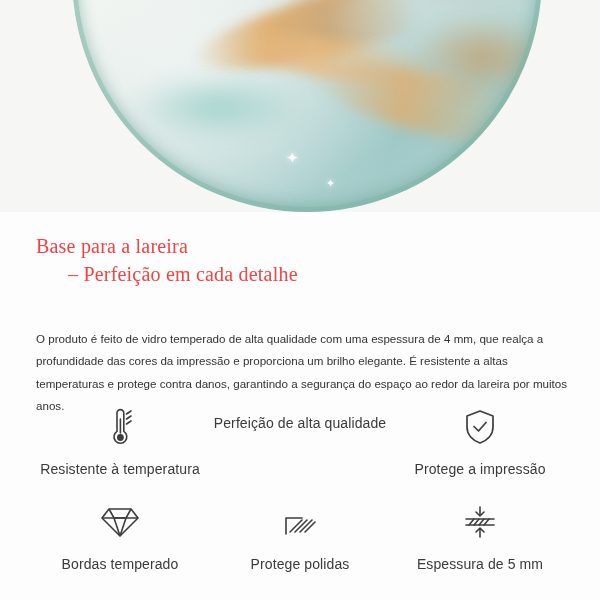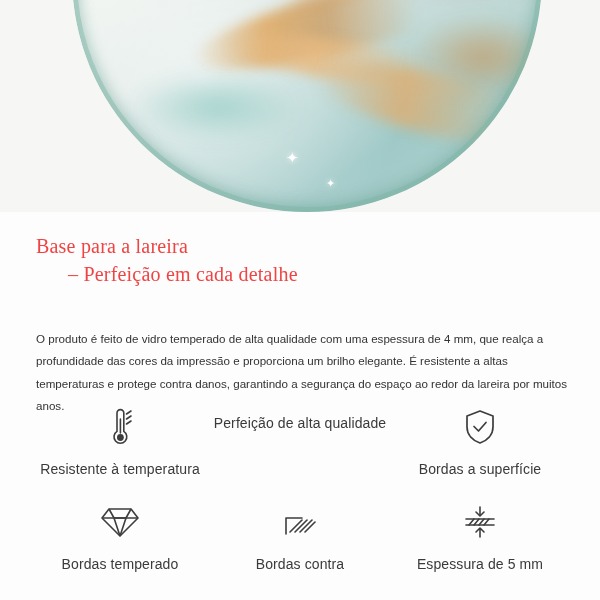--- a/index.html
+++ b/index.html
@@ -230,21 +230,21 @@
       <div class="caption">Perfeição de alta qualidade</div>
     </div>
 
     <div class="feature">
       <div class="glyph">
         <svg width="34" height="38" viewBox="0 0 34 38" fill="none" stroke="#3d3d3d" stroke-width="1.7" stroke-linecap="round" stroke-linejoin="round">
           <path d="M17 3 L30 8 V19 C30 27 24 32.5 17 35 C10 32.5 4 27 4 19 V8 Z"></path>
           <polyline points="11,18.5 15.5,23 23,14.5"></polyline>
         </svg>
       </div>
-      <div class="caption">Bordas a superfície</div>
+      <div class="caption">Protege a impressão</div>
     </div>
 
     <div class="feature">
       <div class="glyph">
         <svg width="38" height="34" viewBox="0 0 38 34" fill="none" stroke="#3d3d3d" stroke-width="1.6" stroke-linejoin="round">
           <path d="M8 4 H30 L37 13 L19 31 L1 13 Z"></path>
           <path d="M1 13 H37"></path>
           <path d="M8 4 L13 13 L19 31"></path>
           <path d="M30 4 L25 13 L19 31"></path>
           <path d="M13 13 H25"></path>
@@ -256,21 +256,21 @@
     <div class="feature">
       <div class="glyph">
         <svg width="36" height="32" viewBox="0 0 36 32" fill="none" stroke="#3d3d3d" stroke-width="1.6" stroke-linecap="round" stroke-linejoin="round">
           <path d="M4 28 L4 12 L20 12"></path>
           <line x1="8" y1="26" x2="20" y2="14"></line>
           <line x1="13" y1="26" x2="25" y2="14"></line>
           <line x1="18" y1="26" x2="30" y2="14"></line>
           <line x1="23" y1="26" x2="33" y2="16"></line>
         </svg>
       </div>
-      <div class="caption">Bordas contra</div>
+      <div class="caption">Protege polidas</div>
     </div>
 
     <div class="feature">
       <div class="glyph">
         <svg width="40" height="34" viewBox="0 0 40 34" fill="none" stroke="#3d3d3d" stroke-width="1.6" stroke-linecap="round" stroke-linejoin="round">
           <line x1="20" y1="2" x2="20" y2="10"></line>
           <polyline points="16,7 20,11 24,7"></polyline>
           <line x1="6" y1="14" x2="34" y2="14"></line>
           <line x1="6" y1="20" x2="34" y2="20"></line>
           <line x1="9" y1="20" x2="14" y2="14"></line>

